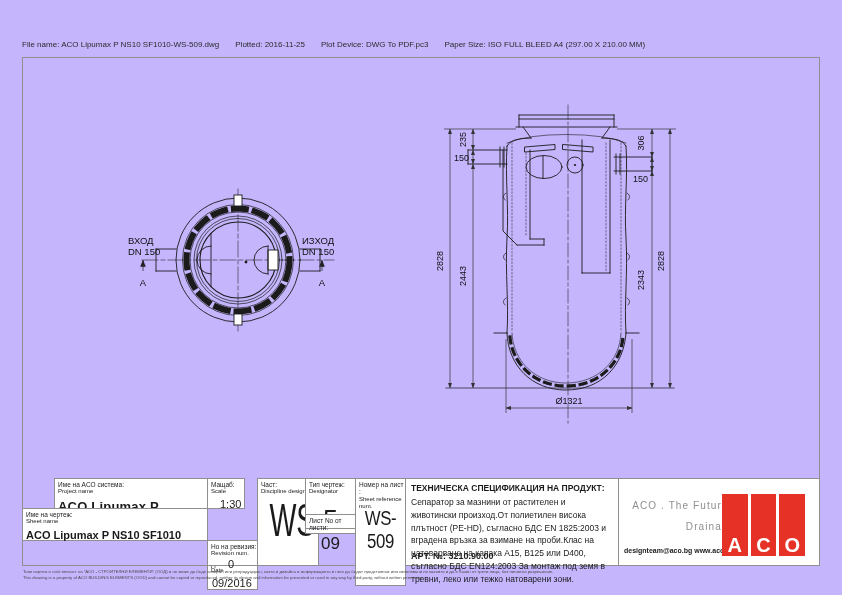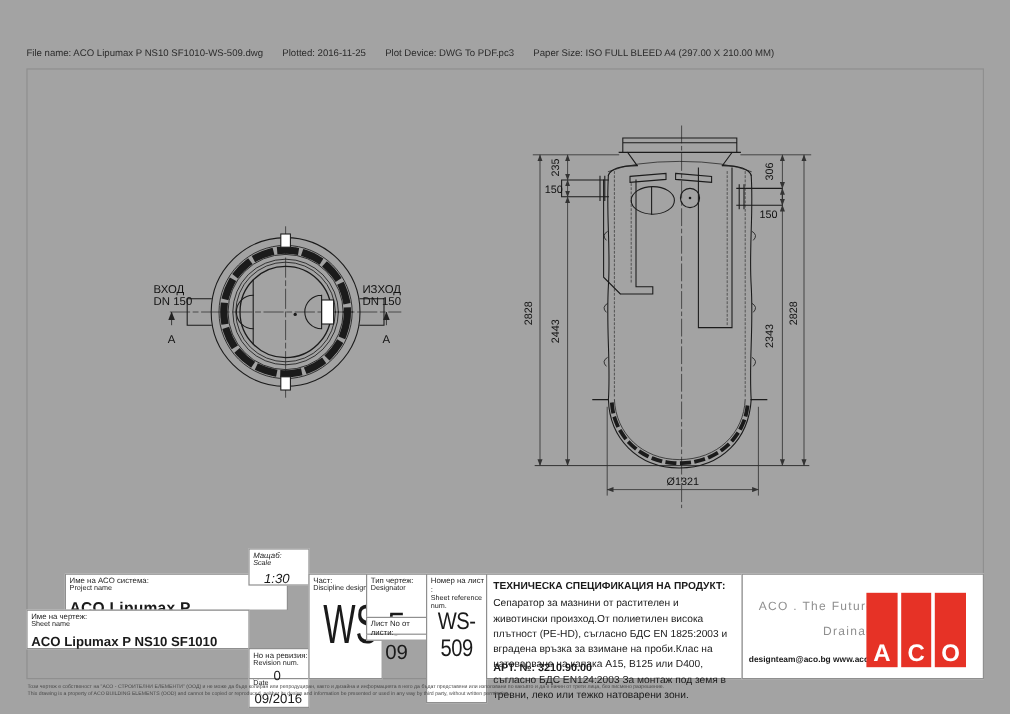--- a/index.html
+++ b/index.html
@@ -1,18 +1,18 @@
 <!DOCTYPE html>
 <html><head>
 <meta charset="utf-8">
 <style>
   * { box-sizing: border-box; margin: 0; padding: 0; }
   html,body { background:#ffffff; }
   .sheet {
-    position: relative; width: 842px; height: 595px; background:#a3a3a3;
+    position: relative; width: 842px; height: 595px; background:#c4b5fd;
     font-family: "Liberation Sans", sans-serif; color:#1a1a1a; overflow:hidden;padding-left:22px;
   }
   .plot-header { position:absolute; left:22px; top:40px; font-size:8px; color:#2b2b2b; white-space:nowrap; }
   .plot-header span { margin-right:16px; }
   .frame { position:absolute; left:22px; top:57px; width:798px; height:509px; border:1px solid #8f8f8f; }
   svg text { font-family:"Liberation Sans", sans-serif; fill:#111; }
   .drawing { position:absolute; }
   
   .cell { position:absolute; border:1px solid #8f8f8f; background:#fff; }
   .lb { font-size:6.5px; line-height:1.15; padding:2px 0 0 3px; color:#222; }
@@ -150,21 +150,21 @@
     <div class="lb">Име на ACO система:</div>
     <div class="le">Project name</div>
     <div class="val-lg">ACO Lipumax P</div>
   </div>
   <div class="cell" style="left:22px; top:508px; width:186px; height:33px;">
     <div class="lb">Име на чертеж:</div>
     <div class="le">Sheet name</div>
     <div class="val-md">ACO Lipumax P NS10 SF1010</div>
   </div>
 
-  <div class="cell" style="left:207px; top:457px; width:51px; height:31px;font-style:italic;">
+  <div class="cell" style="left:207px; top:478px; width:38px; height:31px;">
     <div class="lb">Мащаб:</div>
     <div class="le">Scale</div>
     <div class="val-num">1:30</div>
   </div>
   <div class="cell" style="left:207px; top:509px; width:51px; height:33px;margin-top:48px;">
     <div class="lb">Дата:</div>
     <div class="le">Date</div>
     <div class="val-num" style="padding-left:4px;">09/2016</div>
   </div>
   <div class="cell" style="left:207px; top:540px; width:51px; height:26px;">

